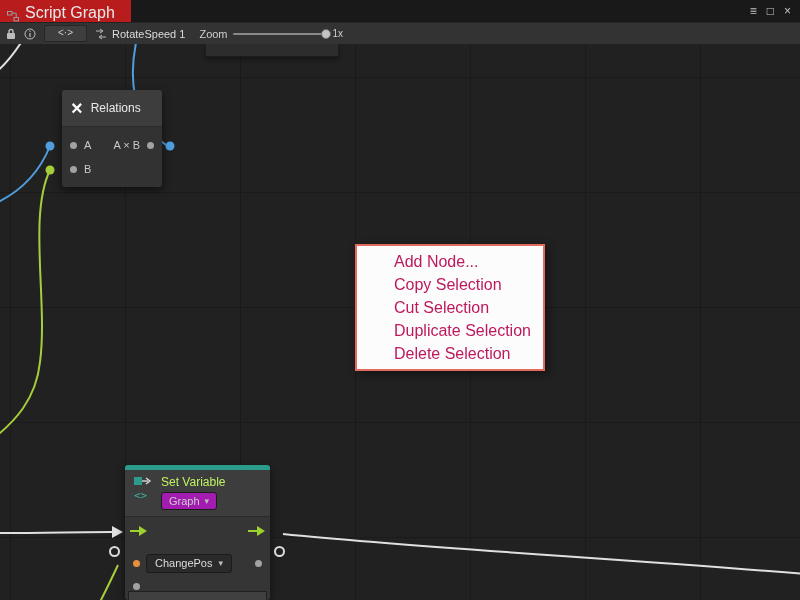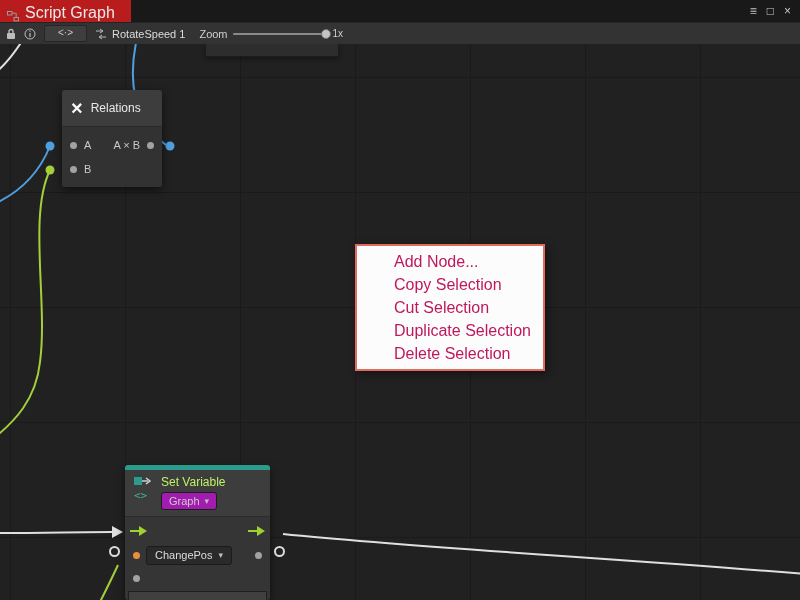--- a/index.html
+++ b/index.html
@@ -67,21 +67,21 @@
   .sv-header{background:#3d3d3d;display:flex;gap:8px;padding:5px 8px 6px;
              border-bottom:1px solid #2a2a2a;flex:none;}
   .sv-col{display:flex;flex-direction:column;}
   .sv-title{font-size:12px;color:#bef264;line-height:14px;margin-bottom:3px;}
   .sv-chip{display:inline-flex;align-items:center;gap:5px;background:#a21caf;
            border:1px solid #1c1c1c;border-radius:3px;padding:1px 7px;font-size:11px;
            color:#cccccc;align-self:flex-start;height:14px;line-height:13px;}
   .sv-body{background:#353535;flex:1;position:relative;padding-top:4px;
            border-radius:0 0 3px 3px;}
   .flow-row{display:flex;justify-content:space-between;align-items:center;height:22px;padding:0 5px;}
-  .val-row{display:flex;align-items:center;gap:6px;height:24px;padding:0 8px;}
+  .val-row{display:flex;align-items:center;gap:6px;height:24px;padding:0 8px;margin-top:8px;}
   .sv-field{display:flex;align-items:center;gap:6px;background:#2a2a2a;border:1px solid #1b1b1b;
             border-radius:3px;padding:2px 8px;font-size:11px;color:#dddddd;height:13px;line-height:12px;}
   .extra-row{display:flex;align-items:center;height:22px;padding:0 8px;}
   .sv-footer{position:absolute;left:3px;right:3px;bottom:0;height:8px;background:#404040;
              border:1px solid #202020;border-bottom:none;}
   .caret{font-size:9px;color:#bdbdbd;}
 
   
   .ring{position:absolute;width:7px;height:7px;border:2px solid #dcdcdc;border-radius:50%;
         z-index:3;background:transparent;}

